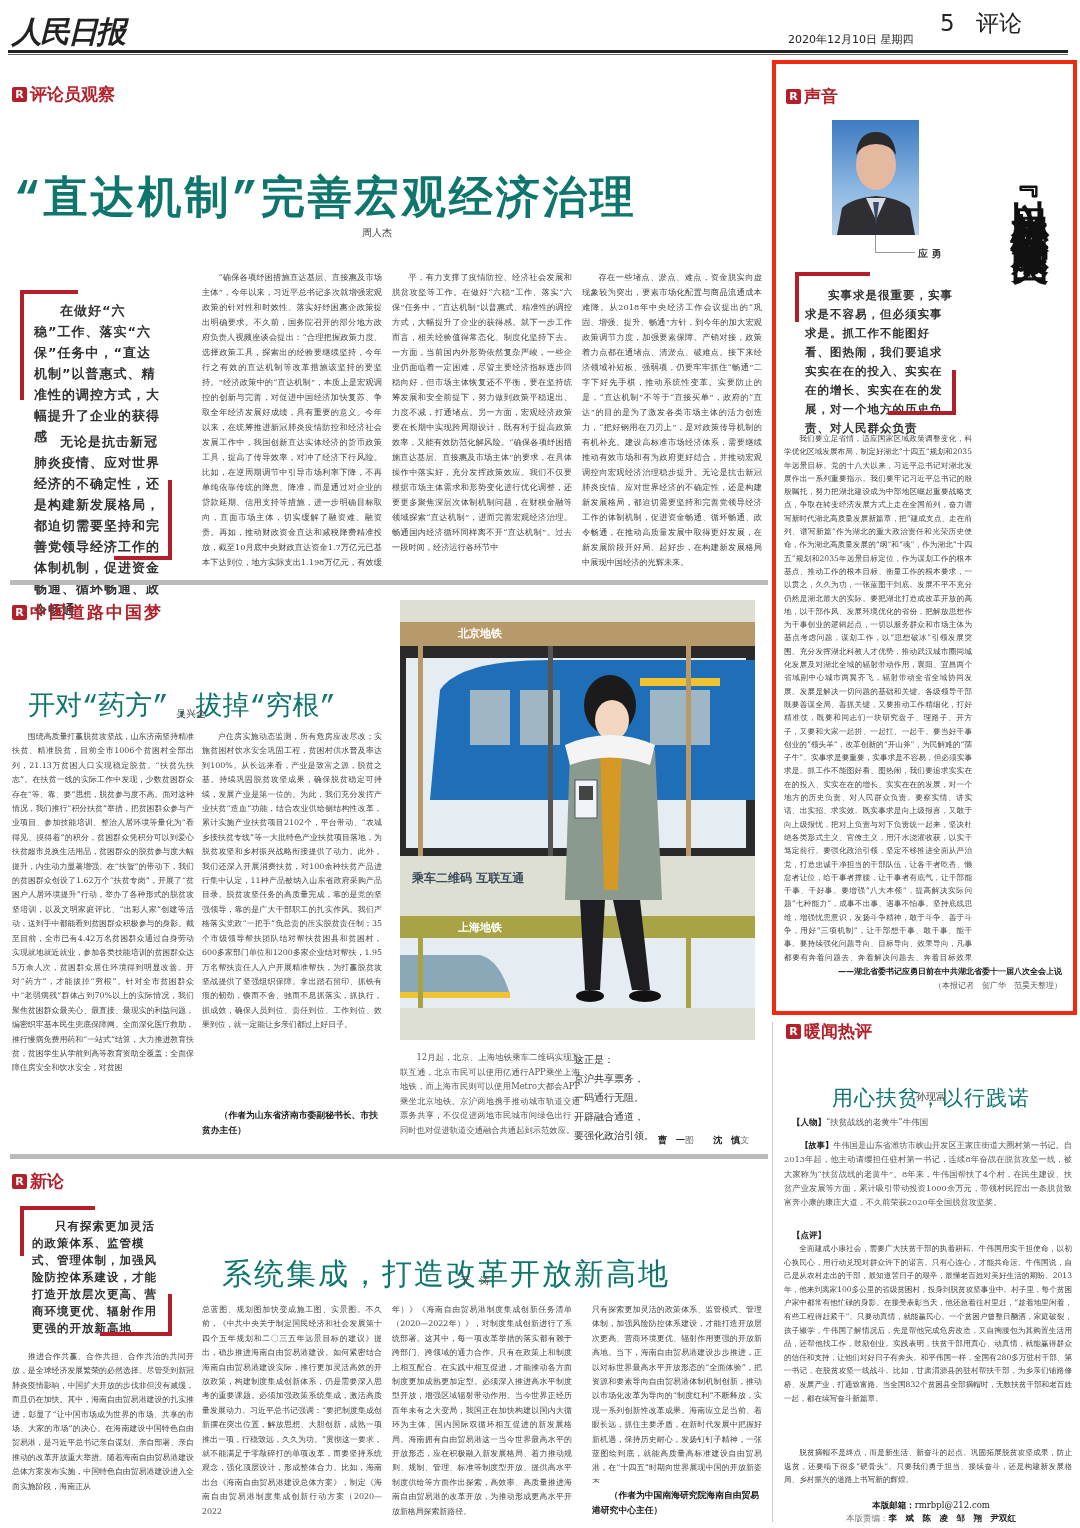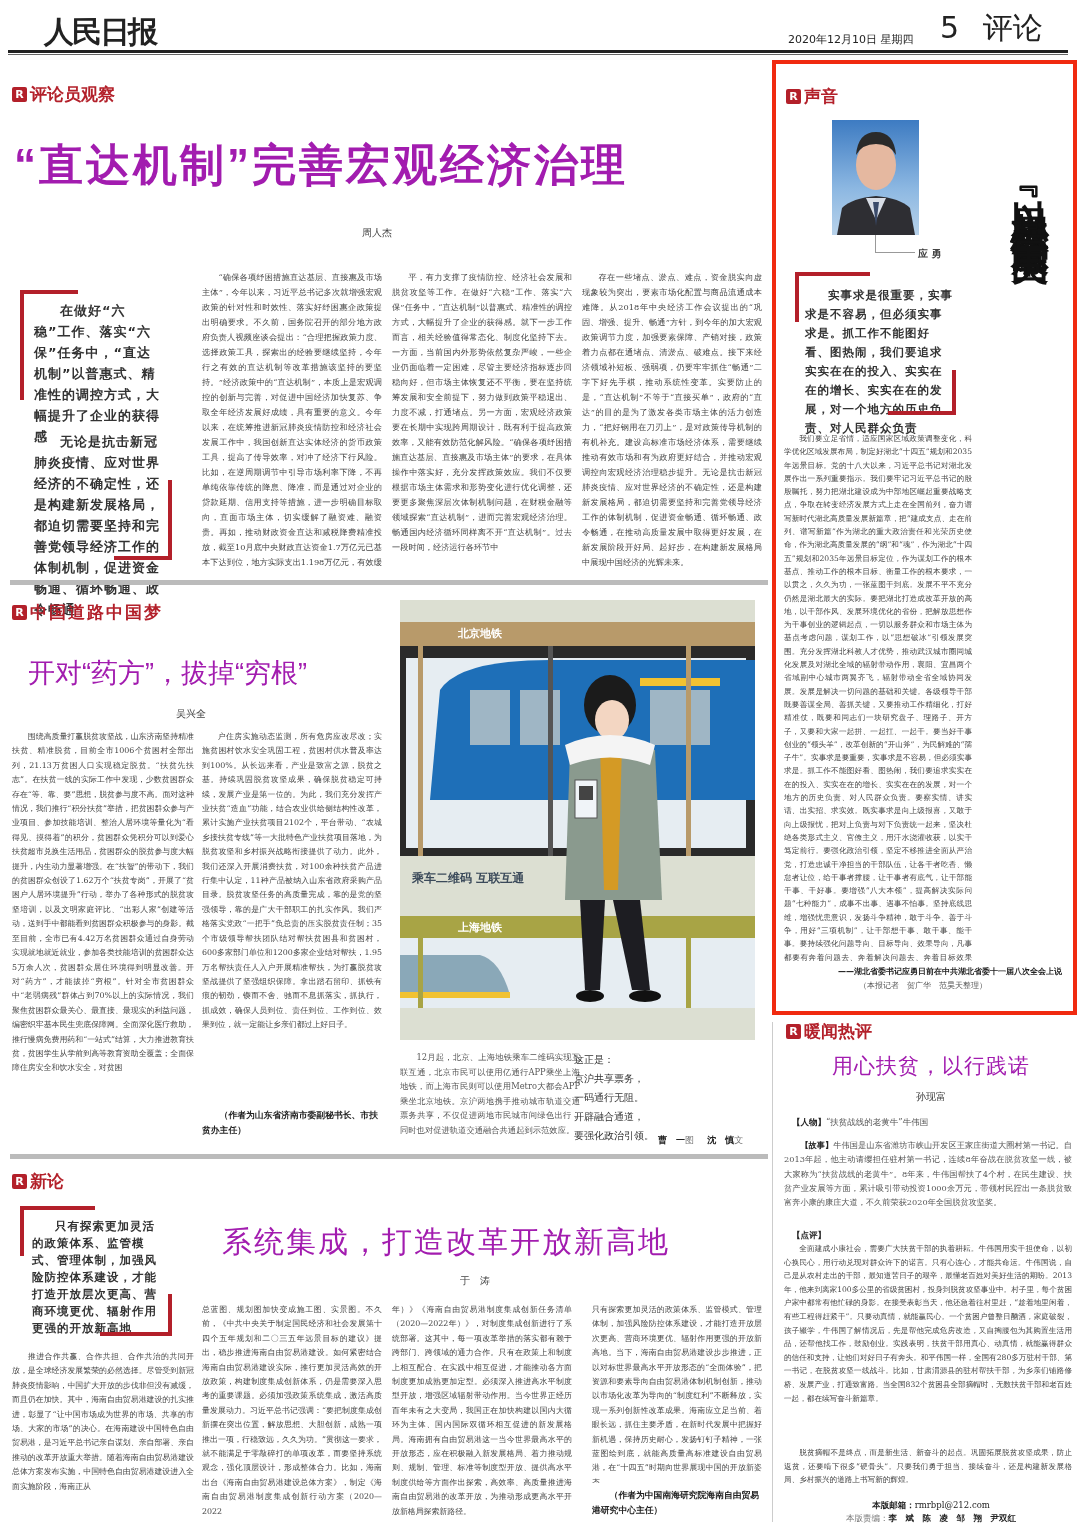--- a/index.html
+++ b/index.html
@@ -1,25 +1,25 @@
 <!DOCTYPE html>
 <html><head>
 <meta charset="utf-8">
 <style>
   * { box-sizing: border-box; margin: 0; padding: 0; }
   body { width: 1080px; height: 1528px; background: #fff; font-family: "DejaVu Serif", serif; color: #222; position: relative; overflow: hidden; }
   .abs { position: absolute; }
-  .masthead-logo { left: 12px; top: 12px; font-family: "DejaVu Serif", serif; font-size: 30px; font-weight: bold; letter-spacing: -2px; margin-left: 32px; }
+  .masthead-logo { left: 12px; top: 12px; font-family: "DejaVu Serif", serif; font-size: 30px; font-style: italic; font-weight: bold; letter-spacing: -2px; }
   .masthead-date { left: 788px; top: 32px; font-family: "DejaVu Sans", sans-serif; font-size: 11px; }
-  .masthead-page { left: 940px; top: 8px; font-family: "DejaVu Sans", sans-serif; font-size: 30px; }
+  .masthead-page { left: 940px; top: 8px; font-family: "DejaVu Sans", sans-serif; font-size: 23px; }
   .masthead-line { left: 8px; top: 50px; width: 1060px; height: 3px; background: #222; }
   .masthead-line2 { left: 8px; top: 54px; width: 1060px; height: 1px; background: #666; }
   .section-label { font-family: "DejaVu Sans", sans-serif; font-weight: bold; color: #b3202a; font-size: 17px; display: flex; align-items: center; gap: 3px; }
   .r-icon { display: inline-block; width: 15px; height: 15px; background: #b3202a; color: #fff; font-size: 11px; line-height: 15px; text-align: center; font-weight: bold; border-radius: 2px; }
-  .headline { font-family: Liberation Sans, sans-serif; font-weight: bold; color: #a21caf; }
+  .headline { font-family: Liberation Mono, monospace; font-weight: bold; color: #0f766e; margin-top: 32px; }
   .byline { font-size: 10px; color: #444; }
   .body-text { font-size: 8.2px; line-height: 15px; color: #444; text-align: justify; text-indent: 2em; }
   .pull-quote { font-family: "DejaVu Sans", sans-serif; font-weight: bold; color: #333; letter-spacing: 1px; }
   .bracket-tl { position: absolute; border-left: 4px solid #b3202a; border-top: 4px solid #b3202a; }
   .bracket-br { position: absolute; border-right: 4px solid #b3202a; border-bottom: 4px solid #b3202a; }
   .gray-rule { background: #bbb; height: 5px; }
   .red-box { left: 772px; top: 60px; width: 305px; height: 955px; border: 4px solid #f02a10; }
   .vertical-title { font-family: "DejaVu Sans", sans-serif; font-weight: bold; font-size: 38px; line-height: 44px; writing-mode: vertical-rl; color: #111; letter-spacing: 4px; }
   .photo { background: linear-gradient(180deg, #3d7bc2 0%, #8db8e2 60%, #b8d2ea 100%); overflow: hidden; }
   .illus { background: #dcdfd2; overflow: hidden; }
@@ -75,21 +75,21 @@
 <div class="abs byline" style="left:918px;top:247px;font-weight:bold">应  勇</div>
 
 <div class="bracket-tl" style="left:795px;top:272px;width:75px;height:50px"></div>
 <div class="abs pull-quote" style="left:805px;top:286px;width:148px;font-size:11.5px;line-height:19px;text-indent:2em">实事求是很重要，实事求是不容易，但必须实事求是。抓工作不能图好看、图热闹，我们要追求实实在在的投入、实实在在的增长、实实在在的发展，对一个地方的历史负责、对人民群众负责</div>
 <div class="bracket-br" style="left:888px;top:370px;width:68px;height:45px"></div>
 
 <div class="abs vertical-title" style="left:1008px;top:170px;height:440px">以『思想破冰』引领发展突围</div>
 
 <div class="abs body-text" style="left:784px;top:432px;width:188px;height:530px;overflow:hidden;font-size:7.6px;line-height:13.3px">我们要立足省情，适应国家区域政策调整变化，科学优化区域发展布局，制定好湖北“十四五”规划和2035年远景目标。党的十八大以来，习近平总书记对湖北发展作出一系列重要指示。我们要牢记习近平总书记的殷殷嘱托，努力把湖北建设成为中部地区崛起重要战略支点，争取在转变经济发展方式上走在全国前列，奋力谱写新时代湖北高质量发展新篇章，把“建成支点、走在前列、谱写新篇”作为湖北的重大政治责任和光荣历史使命，作为湖北高质量发展的“纲”和“魂”，作为湖北“十四五”规划和2035年远景目标定位，作为谋划工作的根本基点、推动工作的根本目标、衡量工作的根本要求，一以贯之，久久为功，一张蓝图干到底。发展不平不充分仍然是湖北最大的实际。要把湖北打造成改革开放的高地，以干部作风、发展环境优化的省份，把解放思想作为干事创业的逻辑起点，一切以服务群众和市场主体为基点考虑问题，谋划工作，以“思想破冰”引领发展突围。充分发挥湖北科教人才优势，推动武汉城市圈同城化发展及对湖北全域的辐射带动作用，襄阳、宜昌两个省域副中心城市两翼齐飞，辐射带动全省全域协同发展。发展是解决一切问题的基础和关键。各级领导干部既要善谋全局、善抓关键，又要推动工作精细化，打好精准仗，既要和同志们一块研究盘子、理路子、开方子，又要和大家一起拼、一起扛、一起干。要当好干事创业的“领头羊”，改革创新的“开山斧”，为民解难的“孺子牛”。实事求是要重要，实事求是不容易，但必须实事求是。抓工作不能图好看、图热闹，我们要追求实实在在的投入、实实在在的增长、实实在在的发展，对一个地方的历史负责、对人民群众负责。要察实情、讲实话、出实招、求实效。既实事求是向上级报喜，又敢于向上级报忧，把对上负责与对下负责统一起来，坚决杜绝各类形式主义、官僚主义，用汗水浇灌收获，以实干笃定前行。要强化政治引领，坚定不移推进全面从严治党，打造忠诚干净担当的干部队伍，让各干者吃香、懒怠者让位，给干事者撑腰，让干事者有底气，让干部能干事、干好事。要增强“八大本领”，提高解决实际问题“七种能力”，成事不出事、遇事不怕事。坚持底线思维，增强忧患意识，发扬斗争精神，敢于斗争、善于斗争，用好“三项机制”，让干部想干事、敢干事、能干事。要持续强化问题导向、目标导向、效果导向，凡事都要有奔着问题去、奔着解决问题去、奔着目标效果去。全省各地要认真研究制定落实举措，谋定后动、善作善成，以实际成效取信于民。</div>
 <div class="abs" style="left:784px;top:966px;width:278px;text-align:right;font-size:8px;font-weight:bold;font-family:'DejaVu Sans',sans-serif">——湖北省委书记应勇日前在中共湖北省委十一届八次全会上说</div>
-<div class="abs" style="left:784px;top:980px;width:278px;text-align:center;font-size:8px;color:#555">（本报记者　贺广华　范昊天整理）</div>
+<div class="abs" style="left:784px;top:980px;width:278px;text-align:right;font-size:8px;color:#555">（本报记者　贺广华　范昊天整理）</div>
 
 <div class="abs section-label" style="left:12px;top:601px">
   <span class="r-icon">R</span>
   <span style="letter-spacing:2px">中国道路中国梦</span>
 </div>
 <div class="abs headline" style="left:28px;top:655px;font-size:27px;font-weight:normal">开对“药方”，拔掉“穷根”</div>
 <div class="abs byline" style="left:176px;top:707px">吴兴全</div>
 <div class="abs body-text" style="left:12px;top:730px;width:182px;height:415px;overflow:hidden;font-size:7.9px;line-height:14.4px">围绕高质量打赢脱贫攻坚战，山东济南坚持精准扶贫、精准脱贫，目前全市1006个贫困村全部出列，21.13万贫困人口实现稳定脱贫。“扶贫先扶志”。在扶贫一线的实际工作中发现，少数贫困群众存在“等、靠、要”思想，脱贫参与度不高。面对这种情况，我们推行“积分扶贫”举措，把贫困群众参与产业项目、参加技能培训、整治人居环境等量化为“看得见、摸得着”的积分，贫困群众凭积分可以到爱心扶贫超市兑换生活用品，贫困群众的脱贫参与度大幅提升，内生动力显著增强。在“扶智”的带动下，我们的贫困群众创设了1.62万个“扶贫专岗”，开展了“贫困户人居环境提升”行动，举办了各种形式的脱贫攻坚培训，以及文明家庭评比、“出彩人家”创建等活动，送到手中都能看到贫困群众积极参与的身影。截至目前，全市已有4.42万名贫困群众通过自身劳动实现就地就近就业，参加各类技能培训的贫困群众达5万余人次，贫困群众居住环境得到明显改善。开对“药方”，才能拔掉“穷根”。针对全市贫困群众中“老弱病残”群体占到70%以上的实际情况，我们聚焦贫困群众最关心、最直接、最现实的利益问题，编密织牢基本民生兜底保障网。全面深化医疗救助，推行慢病免费用药和“一站式”结算，大力推进教育扶贫，贫困学生从学前到高等教育资助全覆盖；全面保障住房安全和饮水安全，对贫困</div>
 <div class="abs body-text" style="left:202px;top:730px;width:180px;height:360px;overflow:hidden;font-size:7.9px;line-height:14.4px">户住房实施动态监测，所有危房应改尽改；实施贫困村饮水安全巩固工程，贫困村供水普及率达到100%。从长远来看，产业是致富之源，脱贫之基。持续巩固脱贫攻坚成果，确保脱贫稳定可持续，发展产业是第一位的。为此，我们充分发挥产业扶贫“造血”功能，结合农业供给侧结构性改革，累计实施产业扶贫项目2102个，平台带动、“农城乡接扶贫专线”等一大批特色产业扶贫项目落地，为脱贫攻坚和乡村振兴战略衔接提供了动力。此外，我们还深入开展消费扶贫，对100余种扶贫产品进行集中认定，11种产品被纳入山东省政府采购产品目录。脱贫攻坚任务的高质量完成，靠的是党的坚强领导，靠的是广大干部职工的扎实作风。我们严格落实党政“一把手”负总责的压实脱贫责任制；35个市级领导帮扶团队结对帮扶贫困县和贫困村，600多家部门单位和1200多家企业结对帮扶，1.95万名帮扶责任人入户开展精准帮扶，为打赢脱贫攻坚战提供了坚强组织保障。拿出踏石留印、抓铁有痕的韧劲，锲而不舍、驰而不息抓落实，抓执行，抓成效，确保人员到位、责任到位、工作到位、效果到位，就一定能让乡亲们都过上好日子。</div>
 <div class="abs" style="left:202px;top:1108px;width:180px;font-size:8.8px;line-height:15px;font-weight:bold;font-family:'DejaVu Sans',sans-serif;text-indent:2em">（作者为山东省济南市委副秘书长、市扶贫办主任）</div>
@@ -134,21 +134,21 @@
 <div class="abs" style="left:400px;top:1050px;width:180px;font-size:8.3px;line-height:14.5px;color:#555;text-indent:2em;text-align:justify">12月起，北京、上海地铁乘车二维码实现互联互通，北京市民可以使用亿通行APP乘坐上海地铁，而上海市民则可以使用Metro大都会APP乘坐北京地铁。京沪两地携手推动城市轨道交通票务共享，不仅促进两地市民城市间绿色出行，同时也对促进轨道交通融合共通起到示范效应。</div>
 <div class="abs poem" style="left:574px;top:1050px;width:150px">
   <div>这正是：</div>
   <div>京沪共享票务，</div>
   <div>一码通行无阻。</div>
   <div>开辟融合通道，</div>
   <div>要强化政治引领。</div>
 </div>
 <div class="abs caption-credit" style="left:658px;top:1134px">
   <span>曹　一</span><span style="font-weight:normal;color:#777">图</span>
-  <span style="margin-left:10px">沈　慎</span><span style="font-weight:normal;color:#777">文</span>
+  <span style="margin-left:16px">沈　慎</span><span style="font-weight:normal;color:#777">文</span>
 </div>
 
 <div class="abs gray-rule" style="left:10px;top:1154px;width:758px"></div>
 
 <div class="abs section-label" style="left:12px;top:1170px">
   <span class="r-icon">R</span>
   <span>新论</span>
 </div>
 <div class="bracket-tl" style="left:20px;top:1206px;width:75px;height:50px"></div>
 <div class="abs pull-quote" style="left:32px;top:1218px;width:128px;font-size:11.5px;line-height:17px;text-indent:2em">只有探索更加灵活的政策体系、监管模式、管理体制，加强风险防控体系建设，才能打造开放层次更高、营商环境更优、辐射作用更强的开放新高地</div>

